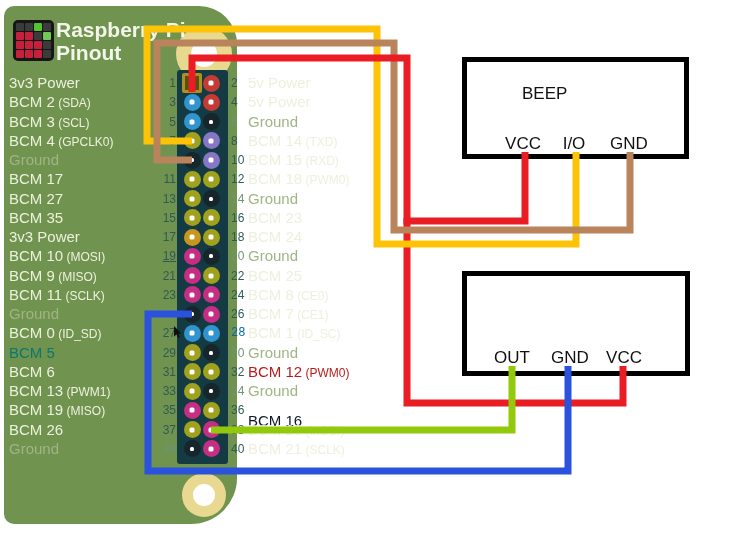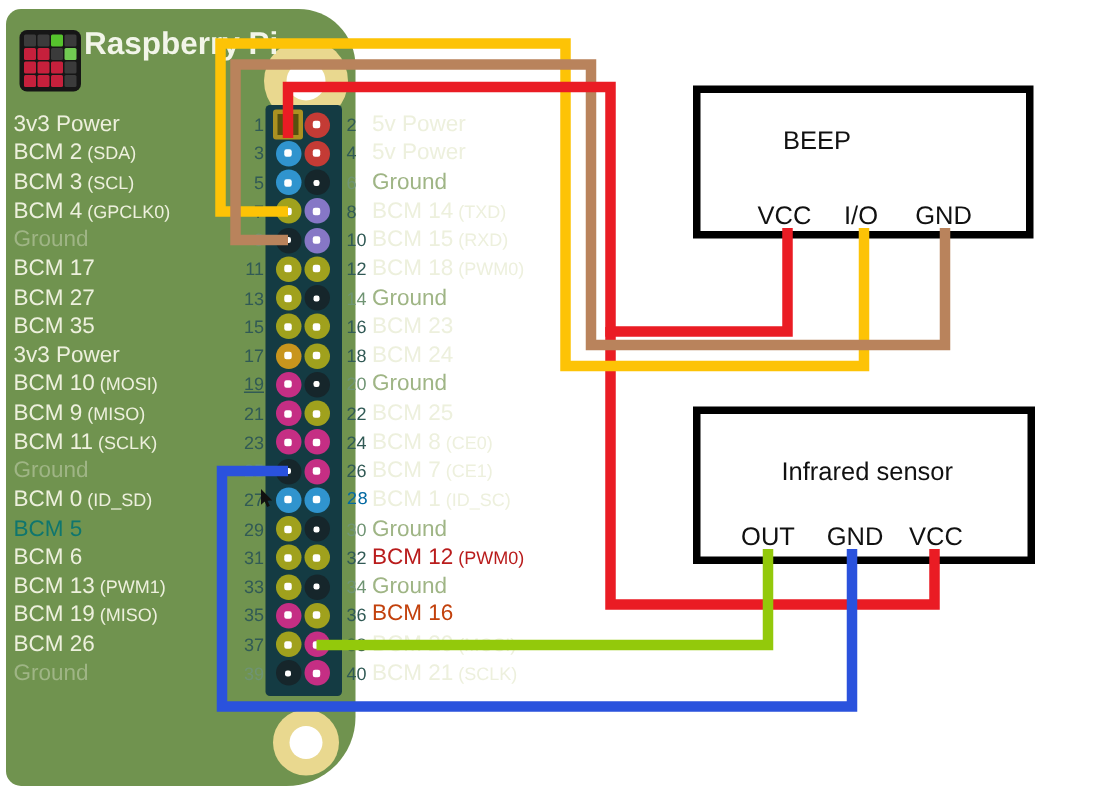--- a/index.html
+++ b/index.html
@@ -81,20 +81,21 @@
       <span style="background: rgb(198, 32, 60);"></span>
       <span style="background: rgb(59, 59, 59);"></span>
       <span style="background: rgb(198, 32, 60);"></span>
       <span style="background: rgb(198, 32, 60);"></span>
       <span style="background: rgb(198, 32, 60);"></span>
       <span style="background: rgb(59, 59, 59);"></span>
     </div>
 
   <div class="title" style="color: rgb(242, 245, 233);">
     <div>Raspberry Pi</div>
+    <div>Pinout</div>
   </div>
 
   <div class="header" style="background: rgb(20, 59, 67);"></div>
 
   <div id="gpio-rows">
       <div class="pin-label left" style="top: 73px; color: rgb(237, 240, 221);"><span>3v3 Power</span></div>
       <div class="pin-num left" style="top: 75px; color: rgb(49, 90, 85);">1</div>
       <div class="pin selected" style="left: 183.5px; top: 74.5px; background: rgb(87, 80, 15); border: 3px solid rgb(171, 145, 33);"></div>
       <div class="pin-label left" style="top: 92.26px; color: rgb(237, 240, 221);"><span>BCM 2</span><span class="paren"> (SDA)</span></div>
       <div class="pin-num left" style="top: 94.26px; color: rgb(49, 90, 85);">3</div>
@@ -269,21 +270,21 @@
       <div class="pin-label right" style="top: 361.9px; color: #b91c1c;"><span>BCM 12</span><span class="paren"> (PWM0)</span></div>
       <div class="pin-num right" style="top: 363.9px; color: rgb(49, 90, 85);">32</div>
       <div class="pin" style="left: 202.5px; top: 363.4px; background: rgb(160, 161, 29);">
         <span class="dot"></span>
       </div>
       <div class="pin-label right" style="top: 381.16px; color: rgb(159, 181, 133);"><span>Ground</span></div>
       <div class="pin-num right" style="top: 383.16px; color: rgb(111, 148, 115);">34</div>
       <div class="pin" style="left: 202.5px; top: 382.66px; background: rgb(22, 38, 43);">
         <span class="dot" style="width: 4px; height: 4px;"></span>
       </div>
-      <div class="pin-label right" style="top: 399px; color: #c2410c;"><span>BCM 16</span></div>
+      <div class="pin-label right" style="top: 411px; color: #0f172a;"><span>BCM 16</span></div>
       <div class="pin-num right" style="top: 402.42px; color: rgb(49, 90, 85);">36</div>
       <div class="pin" style="left: 202.5px; top: 401.92px; background: rgb(160, 161, 29);">
         <span class="dot"></span>
       </div>
       <div class="pin-label right" style="top: 419.68px; color: rgb(237, 240, 221);"><span>BCM 20</span><span class="paren"> (MOSI)</span></div>
       <div class="pin-num right" style="top: 421.68px; color: rgb(49, 90, 85);">38</div>
       <div class="pin" style="left: 202.5px; top: 421.18px; background: rgb(197, 46, 132);">
         <span class="dot"></span>
       </div>
       <div class="pin-label right" style="top: 438.94px; color: rgb(237, 240, 221);"><span>BCM 21</span><span class="paren"> (SCLK)</span></div>
@@ -294,21 +295,20 @@
     </div>
 
   <div class="device beep" style="border: 5px solid rgb(0, 0, 0);">
     <div class="dev-title">BEEP</div>
     <span class="term t0">VCC</span>
     <span class="term t1">I/O</span>
     <span class="term t2">GND</span>
   </div>
 
   <div class="device infrared" style="border: 5px solid rgb(0, 0, 0);">
-    <div class="dev-title">Infrared sensor</div>
     <span class="term t0">OUT</span>
     <span class="term t1">GND</span>
     <span class="term t2">VCC</span>
   </div>
 
   <svg class="wires" id="wires-svg" width="734" height="534" viewBox="0 0 734 534">
       <polyline points="407,218 407,403 623,403 623,366" fill="none" stroke="#ea1c24" stroke-width="7" stroke-linejoin="miter" stroke-linecap="butt"></polyline>
       <polyline points="192,141 147,141 147,29 377,29 377,244 576,244 576,152" fill="none" stroke="#fdc306" stroke-width="7" stroke-linejoin="miter" stroke-linecap="butt"></polyline>
       <polyline points="192,160 157,160 157,43 394,43 394,230 630,230 630,152" fill="none" stroke="#b9835c" stroke-width="7" stroke-linejoin="miter" stroke-linecap="butt"></polyline>
       <polyline points="192,92 192,58 407,58 407,221 525,221 525,152" fill="none" stroke="#ea1c24" stroke-width="7" stroke-linejoin="miter" stroke-linecap="butt"></polyline>

